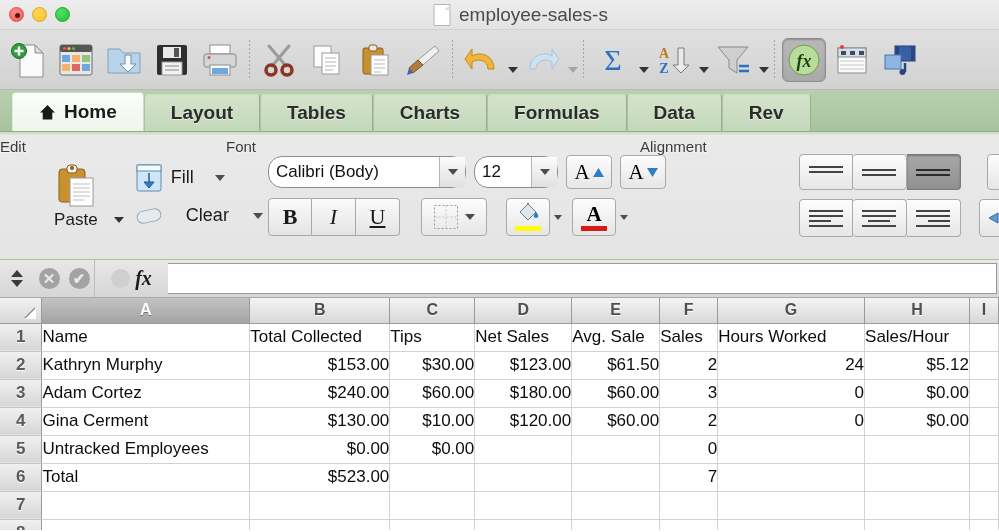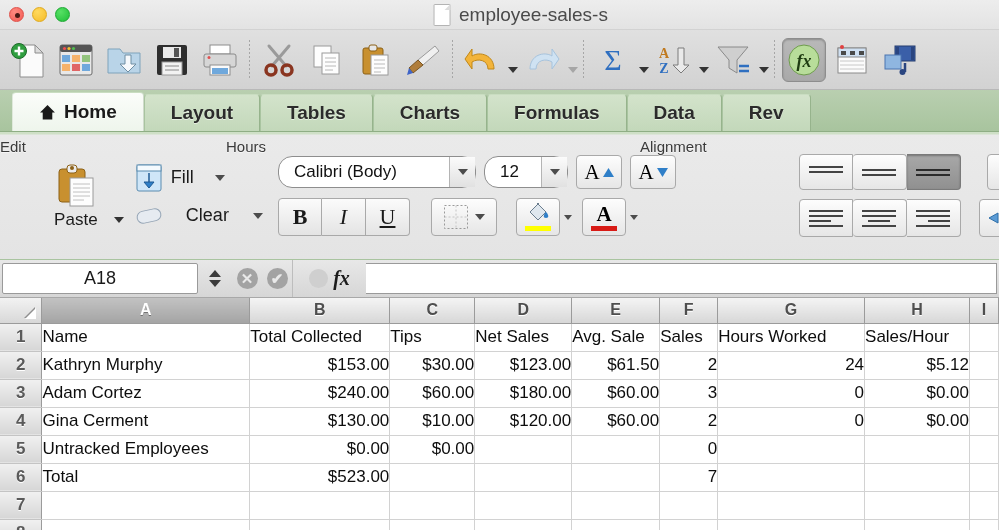--- a/index.html
+++ b/index.html
@@ -119,21 +119,21 @@
     border: 1px solid #a9a9a9; border-radius: 4px;
     display: flex; align-items: center; justify-content: center;
     cursor: default;
   }
   .gbtn.on { background: linear-gradient(to bottom, #a8a8a8, #909090); border-color: #7a7a7a;
              box-shadow: inset 0 1px 2px rgba(0,0,0,.3); }
 
   .combo {
     background: #fff; border: 1px solid #8e8e8e; border-radius: 14px;
     height: 32px; display: flex; align-items: center;
-    font-size: 17px; color: #111; padding-left: 15px;
+    font-size: 17px; color: #111; padding-left: 7px;
   }
   .combo-arrow {
     width: 26px; height: 30px; margin-left: auto;
     background: linear-gradient(to bottom, #fbfbfb, #e1e1e1);
     border-left: 1px solid #b4b4b4;
     display: flex; align-items: center; justify-content: center;
   }
   .dncaret { width:0;height:0;border-left:5px solid transparent;border-right:5px solid transparent;border-top:6px solid #4c4c4c; }
   .dncaret.sm { border-left-width:4px;border-right-width:4px;border-top-width:5px; }
 
@@ -471,21 +471,21 @@
           <span style="font-size:18px;color:#1b1b1b">Clear</span>
           <span class="dncaret" style="margin-left:2px"></span>
         </div>
       </div>
     </div>
   </div>
 
   <div class="rsep"></div>
 
   <div class="rgroup" style="width:414px">
-    <div class="rgroup-title">Hours</div>
+    <div class="rgroup-title">Font</div>
     <div class="rgroup-body" style="flex-direction:column;align-items:flex-start;justify-content:center;gap:9px;padding-left:12px">
 
       <div style="display:flex;align-items:center;gap:8px">
         <div class="combo" style="width:198px">
           <span>Calibri (Body)</span>
           <span class="combo-arrow">
               <span class="dncaret"></span>
             </span>
         </div>
         <div class="combo" style="width:84px">
@@ -653,23 +653,20 @@
             <rect x="2" y="3" width="10" height="8" fill="#d6e5f3"></rect>
           </svg>
           <span style="font-size:19px;color:#1b1b1b">M</span>
         </div>
       </div>
     </div>
   </div>
 </div>
 
 <div class="fbar">
-  <div class="namebox">
-    <span>A18</span>
-  </div>
   <div class="stepper">
     <i class="up"></i>
     <i class="dn"></i>
   </div>
   <div class="fbtn">
     <span class="fcircle">✕</span>
   </div>
   <div class="fbtn">
     <span class="fcircle">✔</span>
   </div>

